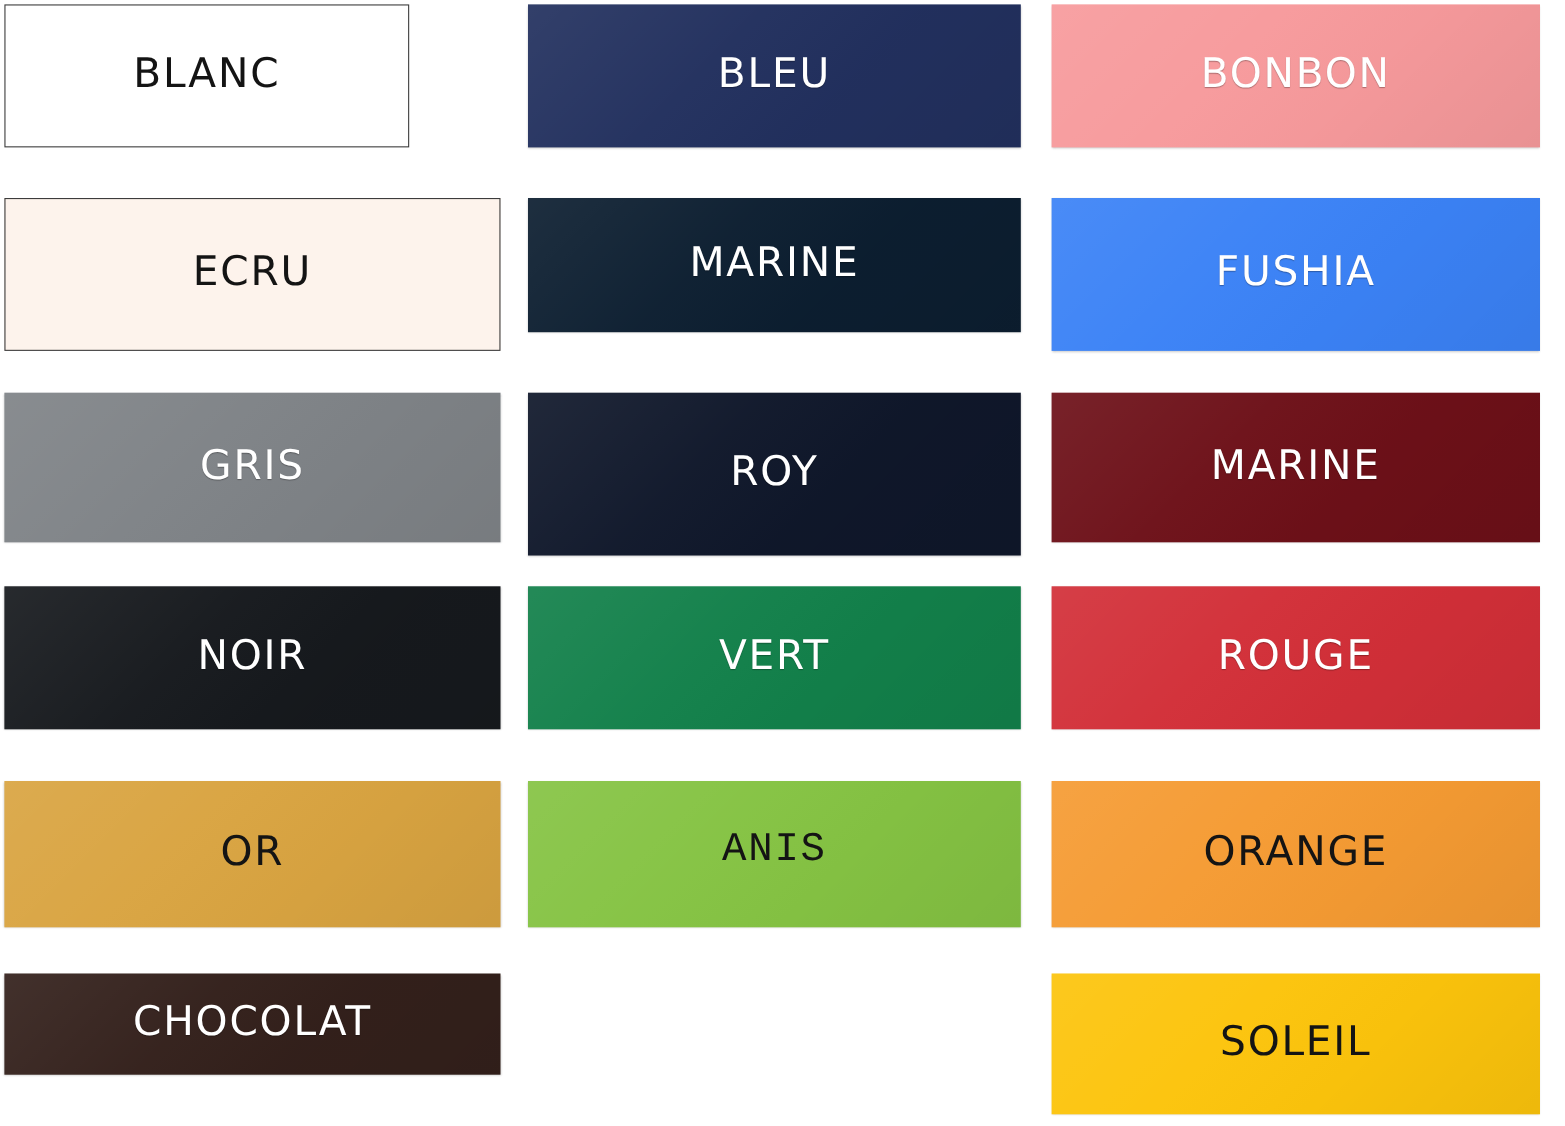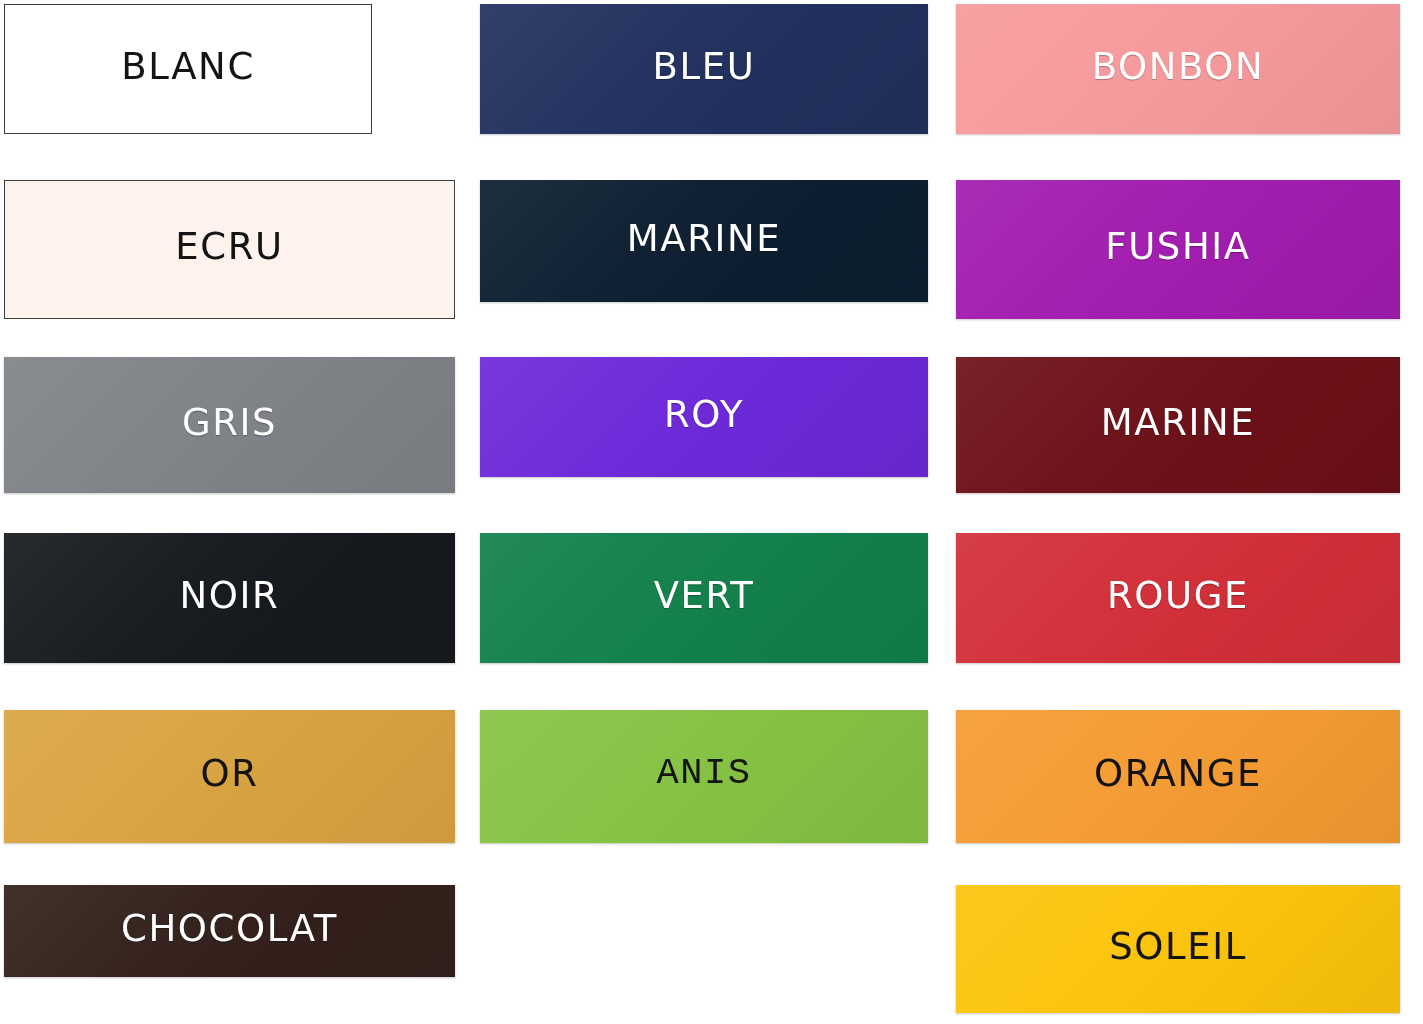--- a/index.html
+++ b/index.html
@@ -84,27 +84,27 @@
     </div>
     <div class="swatch filled" style="left: 956px; top: 4px; width: 444px; height: 130px; background: rgb(247, 154, 156);">
       <span class="swatch-label on-dark">BONBON</span>
     </div>
     <div class="swatch outlined" style="left: 4px; top: 180px; width: 451px; height: 139px; background: rgb(253, 243, 236); border-color: rgb(60, 60, 60);">
       <span class="swatch-label on-light">ECRU</span>
     </div>
     <div class="swatch filled" style="left: 480px; top: 180px; width: 448px; height: 122px; background: rgb(12, 30, 48);">
       <span class="swatch-label on-dark">MARINE</span>
     </div>
-    <div class="swatch filled" style="left: 956px; top: 180px; width: 444px; height: 139px; background: #a21caf; text-align: center;">
+    <div class="swatch filled" style="left: 956px; top: 180px; width: 444px; height: 139px; background: #3b82f6; text-align: center;">
       <span class="swatch-label on-dark">FUSHIA</span>
     </div>
     <div class="swatch filled" style="left: 4px; top: 357px; width: 451px; height: 136px; background: rgb(127, 131, 135);">
       <span class="swatch-label on-dark">GRIS</span>
     </div>
-    <div class="swatch filled" style="left: 480px; top: 357px; width: 448px; height: 120px; background: #6d28d9;">
+    <div class="swatch filled" style="left: 480px; top: 357px; width: 448px; height: 148px; background: #0f172a;">
       <span class="swatch-label on-dark">ROY</span>
     </div>
     <div class="swatch filled" style="left: 956px; top: 357px; width: 444px; height: 136px; background: rgb(109, 16, 24);">
       <span class="swatch-label on-dark">MARINE</span>
     </div>
     <div class="swatch filled" style="left: 4px; top: 533px; width: 451px; height: 130px; background: rgb(22, 25, 29);">
       <span class="swatch-label on-dark">NOIR</span>
     </div>
     <div class="swatch filled" style="left: 480px; top: 533px; width: 448px; height: 130px; background: rgb(18, 128, 74);">
       <span class="swatch-label on-dark">VERT</span>

